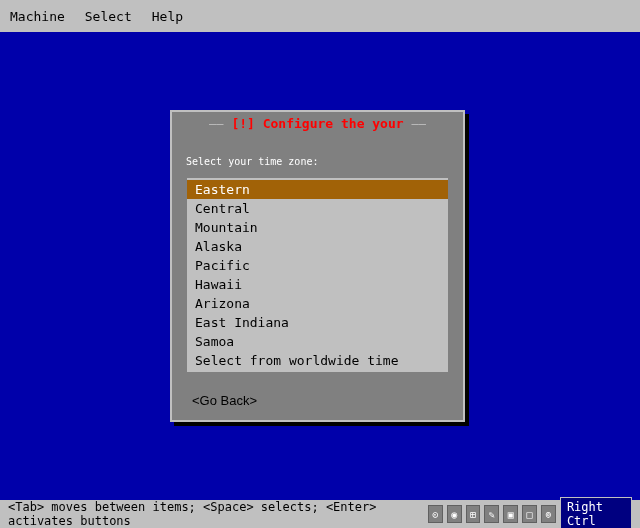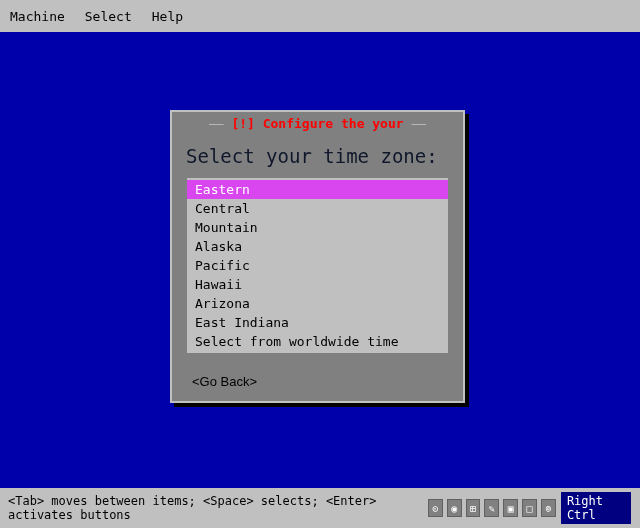--- a/index.html
+++ b/index.html
@@ -59,39 +59,40 @@
     }
     .dialog-title-decor {
       color: #c0c0c0;
       font-size: 12px;
     }
 
     .dialog-body {
       padding: 10px 14px;
     }
     .dialog-prompt {
-      color: #0f172a;
-      font-size: 19px;
+      color: #ffffff;
+      font-size: 10px;
       margin-bottom: 10px;
+      margin-top: 11px;
     }
 
     
     .listbox {
       background-color: #c0c0c0;
       border: 1px solid #808080;
       padding: 2px 0;
     }
     .list-item {
       padding: 2px 8px;
       color: #000000;
       font-size: 13px;
       cursor: pointer;
     }
     .list-item.selected {
-      background-color: #d946ef;
+      background-color: #a16207;
       color: #FFFFFF;
     }
 
     
     .dialog-footer {
       padding: 8px 14px 10px 14px;
       display: flex;
       justify-content: flex-start;
     }
     .go-back-btn {
@@ -102,21 +103,21 @@
       cursor: pointer;
       padding: 2px 6px;
     }
 
     
     .statusbar {
       position: absolute;
       bottom: 0;
       left: 0;
       right: 0;
-      height: 40px;
+      height: 28px;
       background-color: #c0c0c0;
       display: flex;
       align-items: center;
       justify-content: space-between;
       padding: 3px 8px;
     }
     .statusbar-text {
       color: #000000;
       font-size: 12px;
     }
@@ -165,20 +166,21 @@
     <div class="listbox">
 
     <div class="list-item selected">Eastern</div>
         <div class="list-item">Central</div>
         <div class="list-item">Mountain</div>
         <div class="list-item">Alaska</div>
         <div class="list-item">Pacific</div>
         <div class="list-item">Hawaii</div>
         <div class="list-item">Arizona</div>
         <div class="list-item">East Indiana</div>
+        <div class="list-item">Samoa</div>
         <div class="list-item">Select from worldwide time</div>
       </div>
   </div>
   <div class="dialog-footer">
     <button class="go-back-btn">&lt;Go Back&gt;</button>
   </div>
 </div>
 
 <div class="statusbar">
   <span class="statusbar-text">&lt;Tab&gt; moves between items; &lt;Space&gt; selects; &lt;Enter&gt; activates buttons</span>

